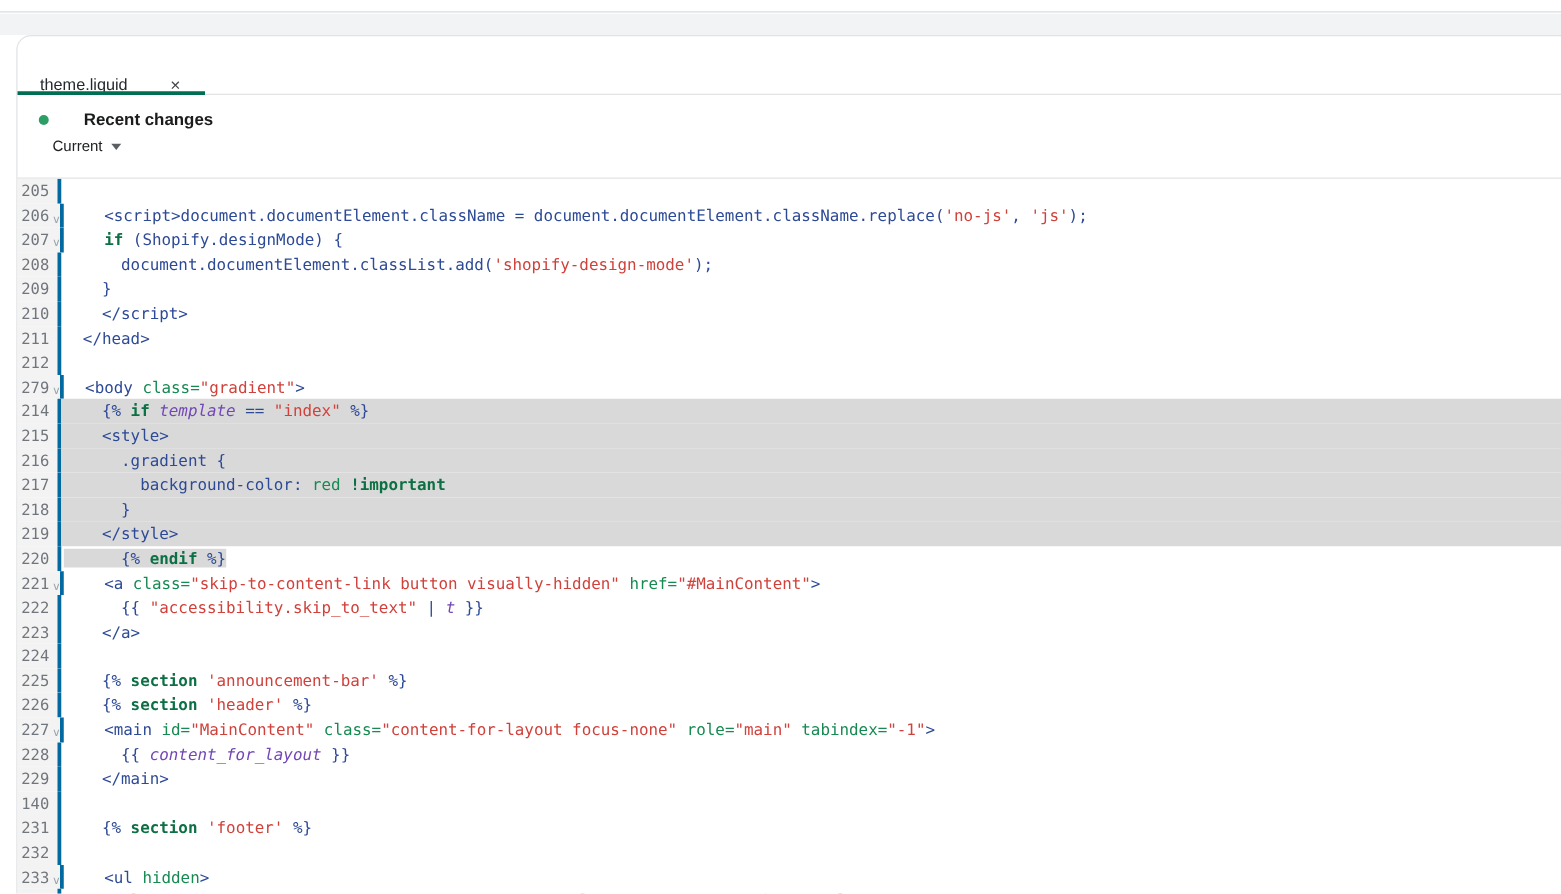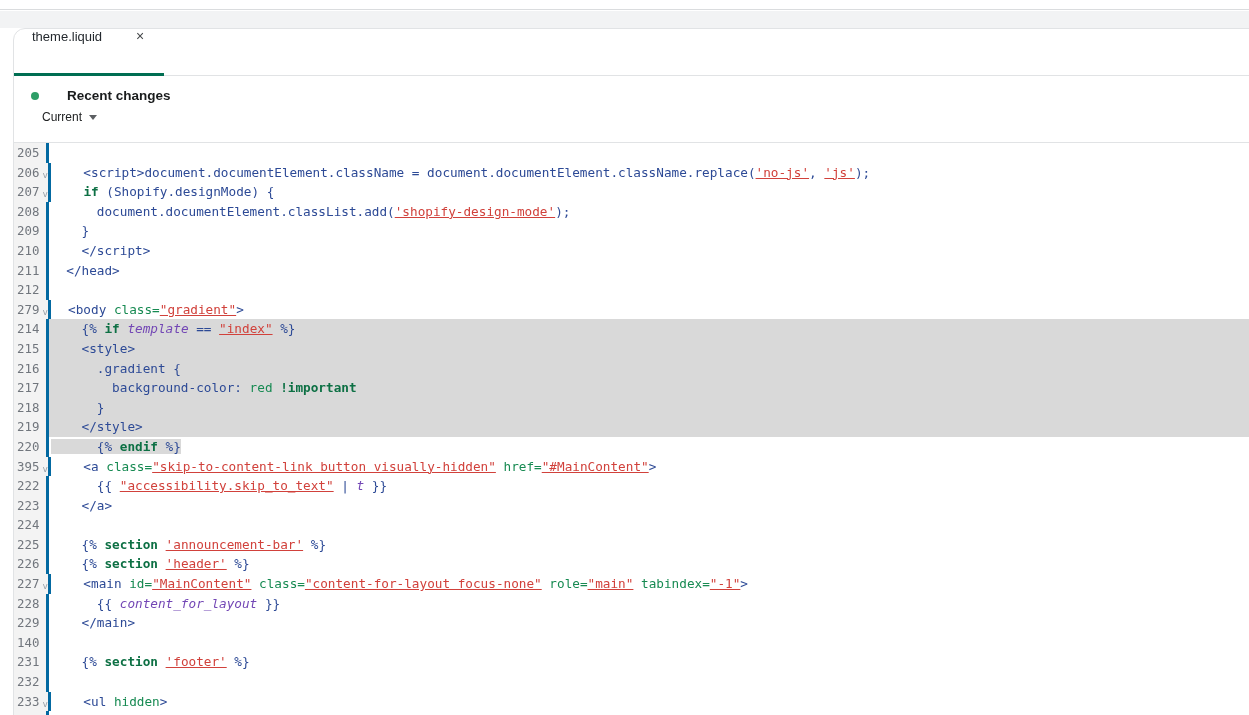--- a/index.html
+++ b/index.html
@@ -35,21 +35,21 @@
 
   
   .tab-bar {
     height: 47px;
     border-bottom: 1px solid #e1e3e5;
     display: flex;
     align-items: stretch;
   }
   .tab {
     position: relative;
-    display: flex; align-items: flex-start;
+    display: flex; align-items: flex-end;
     min-width: 141px;
     padding: 0 20px 0 18px;
     cursor: pointer;
   }
   .tab-label { font-size: 13px; color: #24292e; }
   .tab-close {
     margin-left: 34px;
     font-size: 14px; line-height: 1;
     color: #44474a; cursor: pointer;
   }
@@ -114,21 +114,21 @@
     white-space: pre;
     padding-left: 2px;
     color: var(--tok-plain, #2d4a96);
   }
   .code.sel-full { background: var(--selection-gray, #d9d9d9); }
   .sel-text { background: var(--selection-gray, #d9d9d9); }
 
   .tk-p { color: var(--tok-plain, #2d4a96); }
   .tk-k { color: var(--tok-keyword, #0d7044); font-weight: bold; }
   .tk-a { color: var(--tok-attr, #178a52); }
-  .tk-s { color: var(--tok-string, #d1413b); text-decoration: underline; }
+  .tk-s { color: var(--tok-string, #d1413b); }
   .tk-v { color: var(--tok-var, #7347b5); font-style: italic; }
 </style>
 </head>
 <body>
 
 <div id="screen">
   <div class="top-strip"></div>
   <div class="bg-band"></div>
 
   <div class="card">
@@ -211,21 +211,21 @@
         </div>
         <div class="code-row">
           <div class="gutter"><span>219</span></div>
           <div class="code sel-full"><span class="tk-p">    &lt;/style&gt;</span></div>
         </div>
         <div class="code-row">
           <div class="gutter"><span>220</span></div>
           <div class="code"><span class="sel-text"><span class="tk-p">      {% </span><span class="tk-k">endif</span><span class="tk-p"> %}</span></span></div>
         </div>
         <div class="code-row">
-          <div class="gutter"><span>395</span><span class="fold">v</span></div>
+          <div class="gutter"><span>221</span><span class="fold">v</span></div>
           <div class="code"><span class="tk-p">    &lt;a </span><span class="tk-a">class=</span><span class="tk-s">"skip-to-content-link button visually-hidden"</span><span class="tk-p"> </span><span class="tk-a">href=</span><span class="tk-s">"#MainContent"</span><span class="tk-p">&gt;</span></div>
         </div>
         <div class="code-row">
           <div class="gutter"><span>222</span></div>
           <div class="code"><span class="tk-p">      {{ </span><span class="tk-s">"accessibility.skip_to_text"</span><span class="tk-p"> | </span><span class="tk-v">t</span><span class="tk-p"> }}</span></div>
         </div>
         <div class="code-row">
           <div class="gutter"><span>223</span></div>
           <div class="code"><span class="tk-p">    &lt;/a&gt;</span></div>
         </div>

